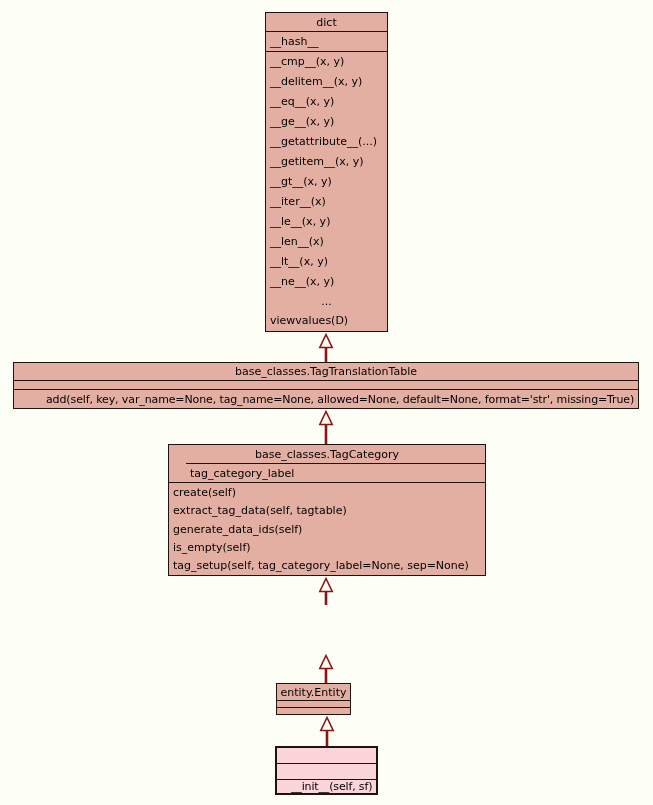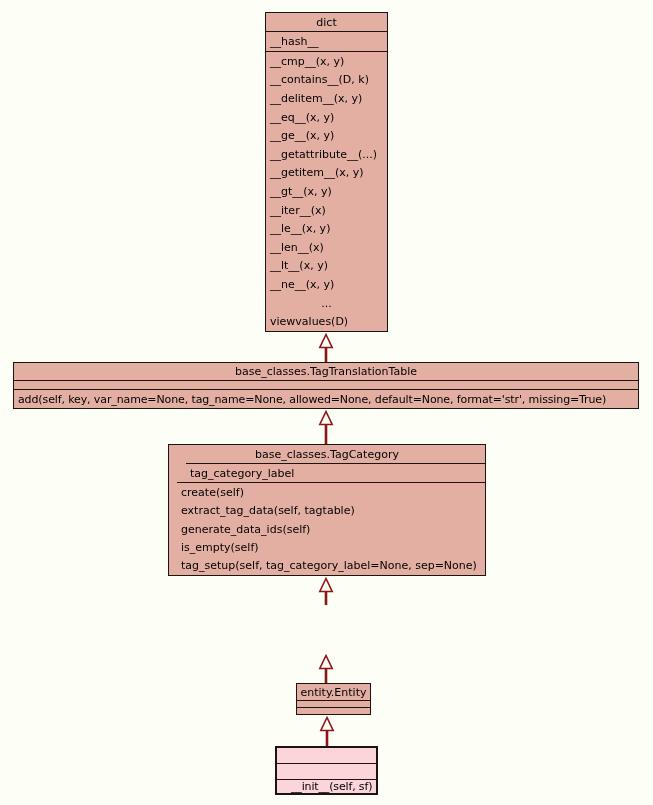--- a/index.html
+++ b/index.html
@@ -26,34 +26,34 @@
 
   
   .c-dict { left:265px; top:12px;  width:123px; height:320px; }
   .c-dict .title { height:18px; }
   .c-dict .attrs { height:19px; }
   .c-dict .methods { flex:1; }
 
   .c-ttt  { left:13px;  top:362px; width:626px; height:47px; }
   .c-ttt .title { height:17px; }
   .c-ttt .attrs { height:8px; }
-  .c-ttt .methods { flex:1; }
+  .c-ttt .methods { flex:1;padding-left:28px; }
   .c-ttt .methods .row { letter-spacing:-0.12px; }
 
   .c-tc   { left:168px; top:444px; width:318px; height:132px; }
   .c-tc .title { height:18px;text-align:center; }
   .c-tc .attrs { height:18px;margin-left:17px; }
-  .c-tc .methods { flex:1;margin-left:8px; }
+  .c-tc .methods { flex:1; }
 
   .c-tcf  { left:233px; top:605px; width:187px; height:48px; }
   .c-tcf .title { height:18px; }
   .c-tcf .attrs { height:19px; }
   .c-tcf .methods { flex:1; }
 
-  .c-ent  { left:296px; top:683px; width:75px; height:32px; }
+  .c-ent  { left:276px; top:683px; width:75px; height:32px; }
   .c-ent .title { height:16px; }
   .c-ent .attrs { height:6px; }
   .c-ent .methods { flex:1; }
 
   .c-ev31 {
     left:275px; top:746px; width:103px; height:49px;
     background:#fbd5d9; border-width:2px;gap:15px;
   }
   .c-ev31 .title { height:16px; }
   .c-ev31 .attrs { height:7px; }
@@ -67,21 +67,20 @@
 
 <div class="canvas">
 
   <div class="uml c-dict">
     <div class="title">dict</div>
     <div class="sec attrs">
       <div class="row">__hash__</div>
     </div>
     <div class="sec methods">
       <div class="row">__cmp__(x, y)</div>
-      <div class="row">__contains__(D, k)</div>
       <div class="row">__delitem__(x, y)</div>
       <div class="row">__eq__(x, y)</div>
       <div class="row">__ge__(x, y)</div>
       <div class="row">__getattribute__(...)</div>
       <div class="row">__getitem__(x, y)</div>
       <div class="row">__gt__(x, y)</div>
       <div class="row">__iter__(x)</div>
       <div class="row">__le__(x, y)</div>
       <div class="row">__len__(x)</div>
       <div class="row">__lt__(x, y)</div>

